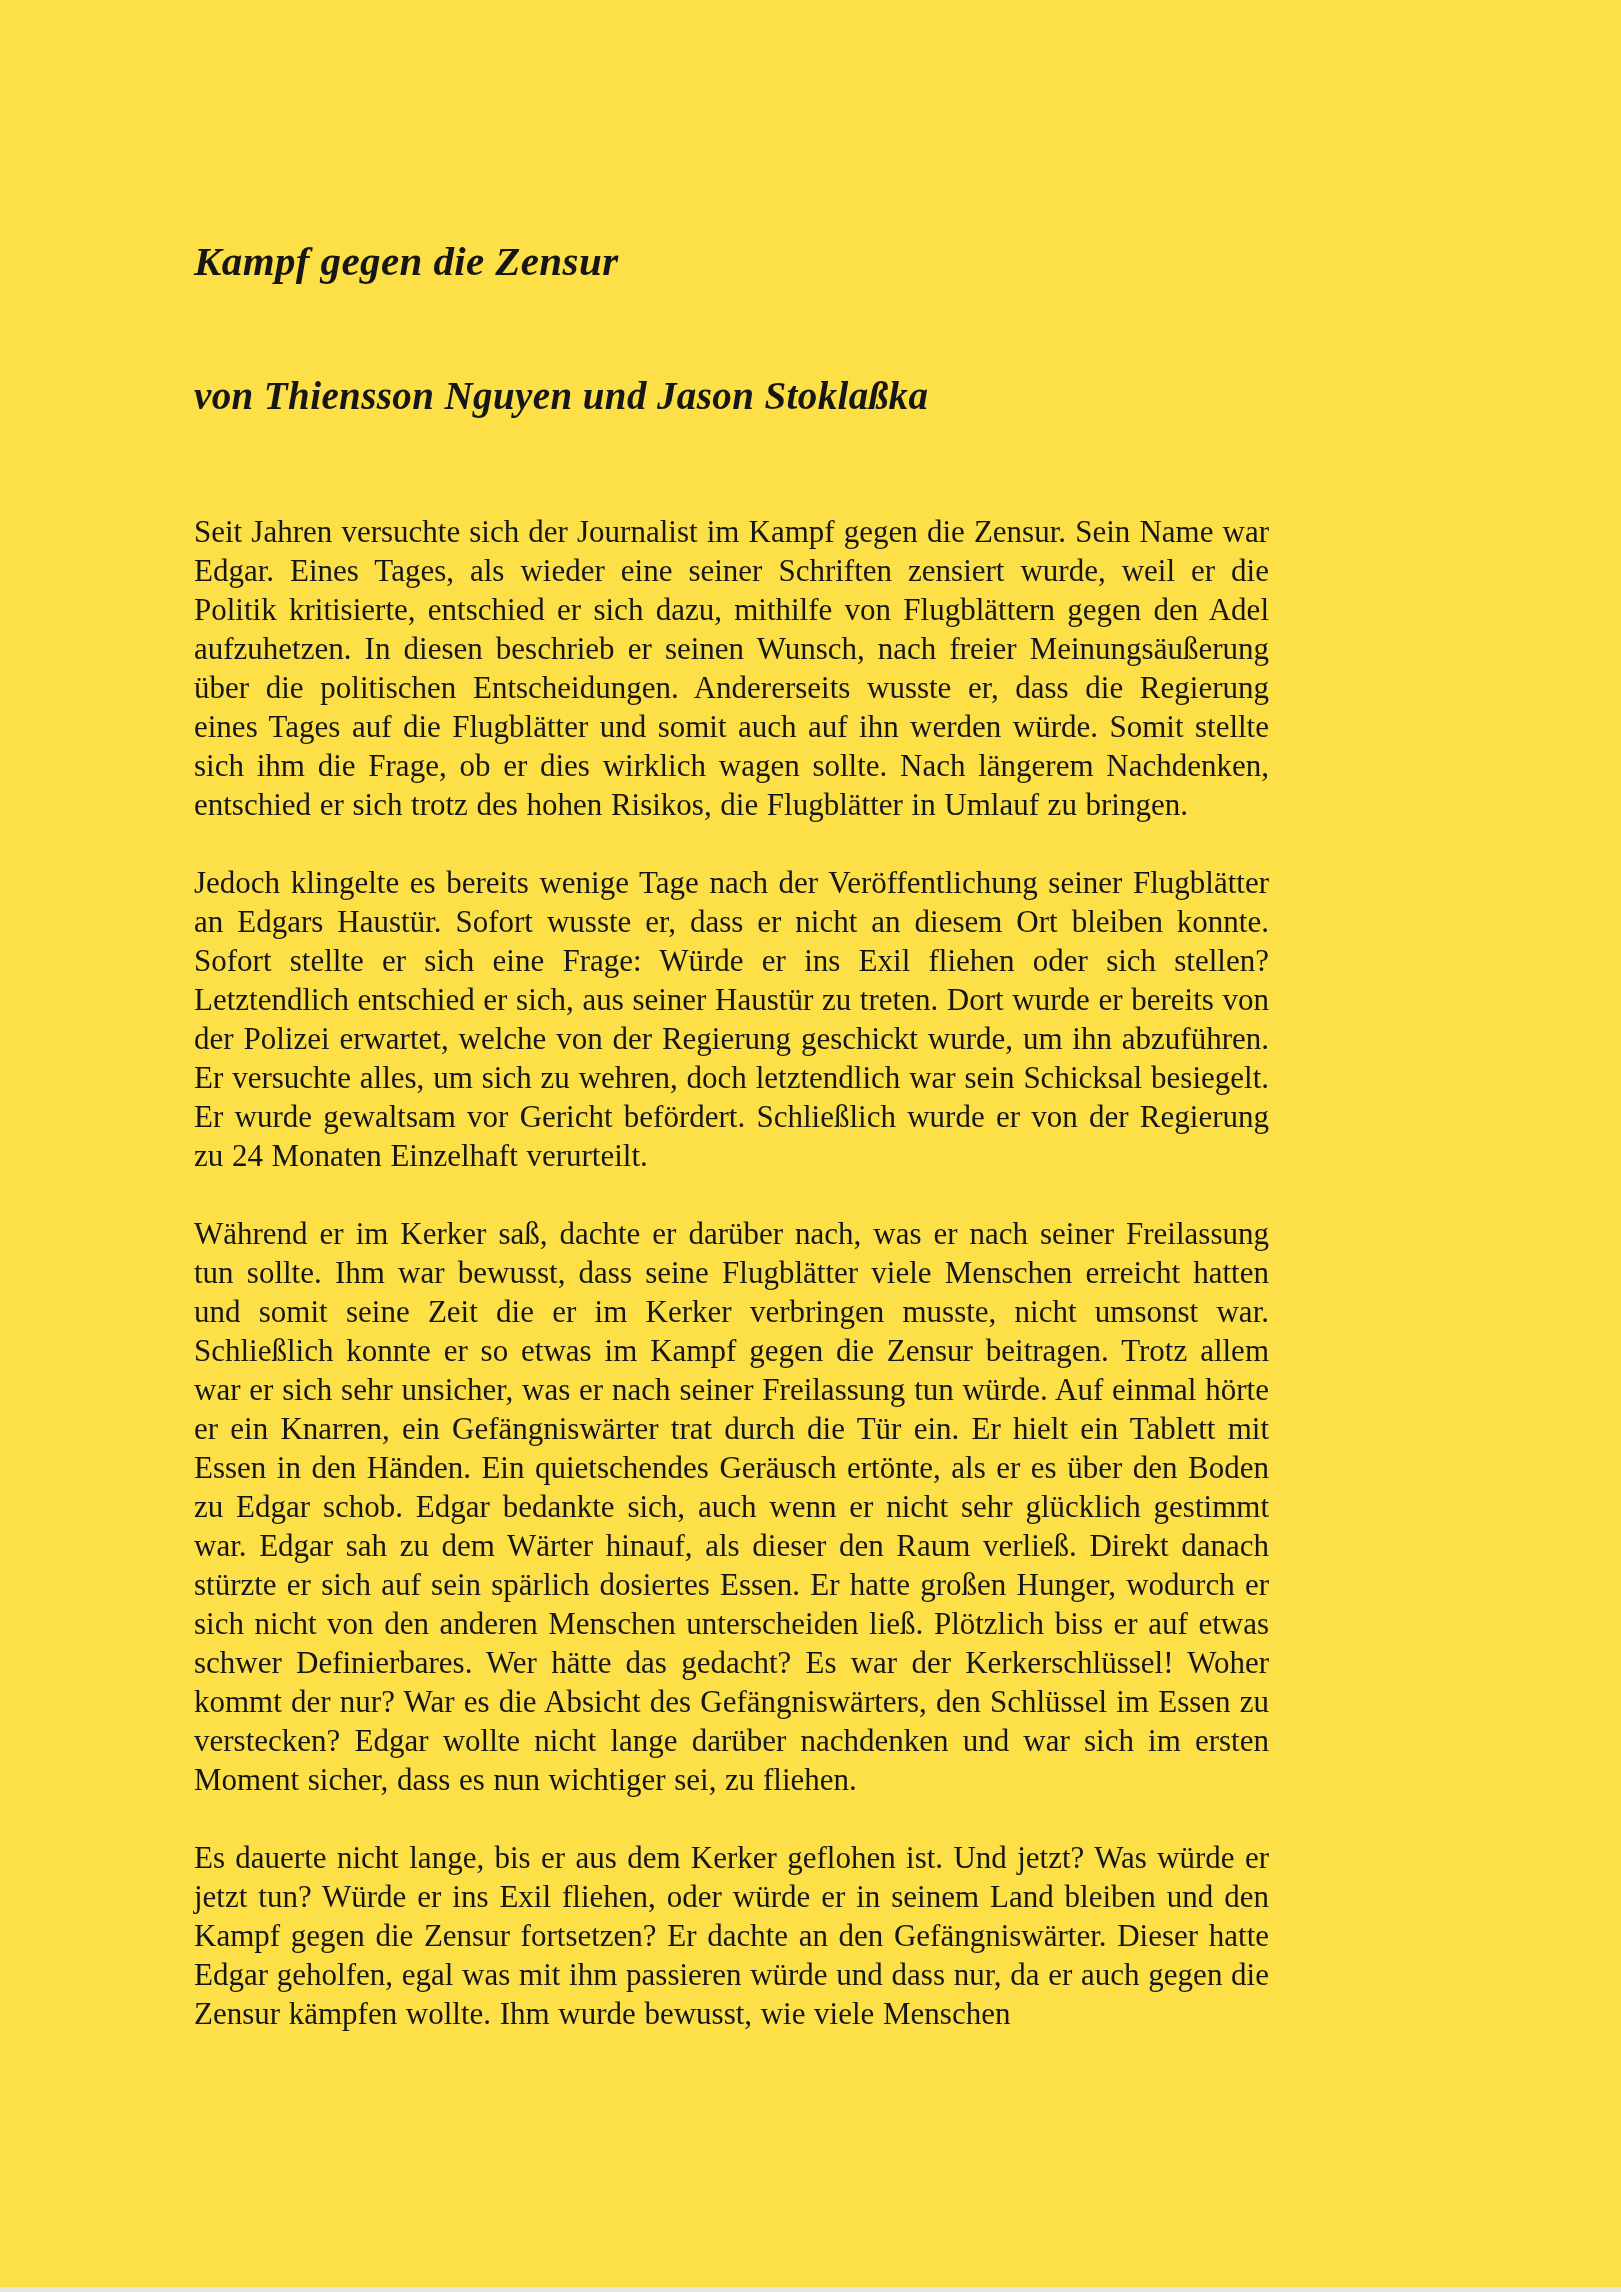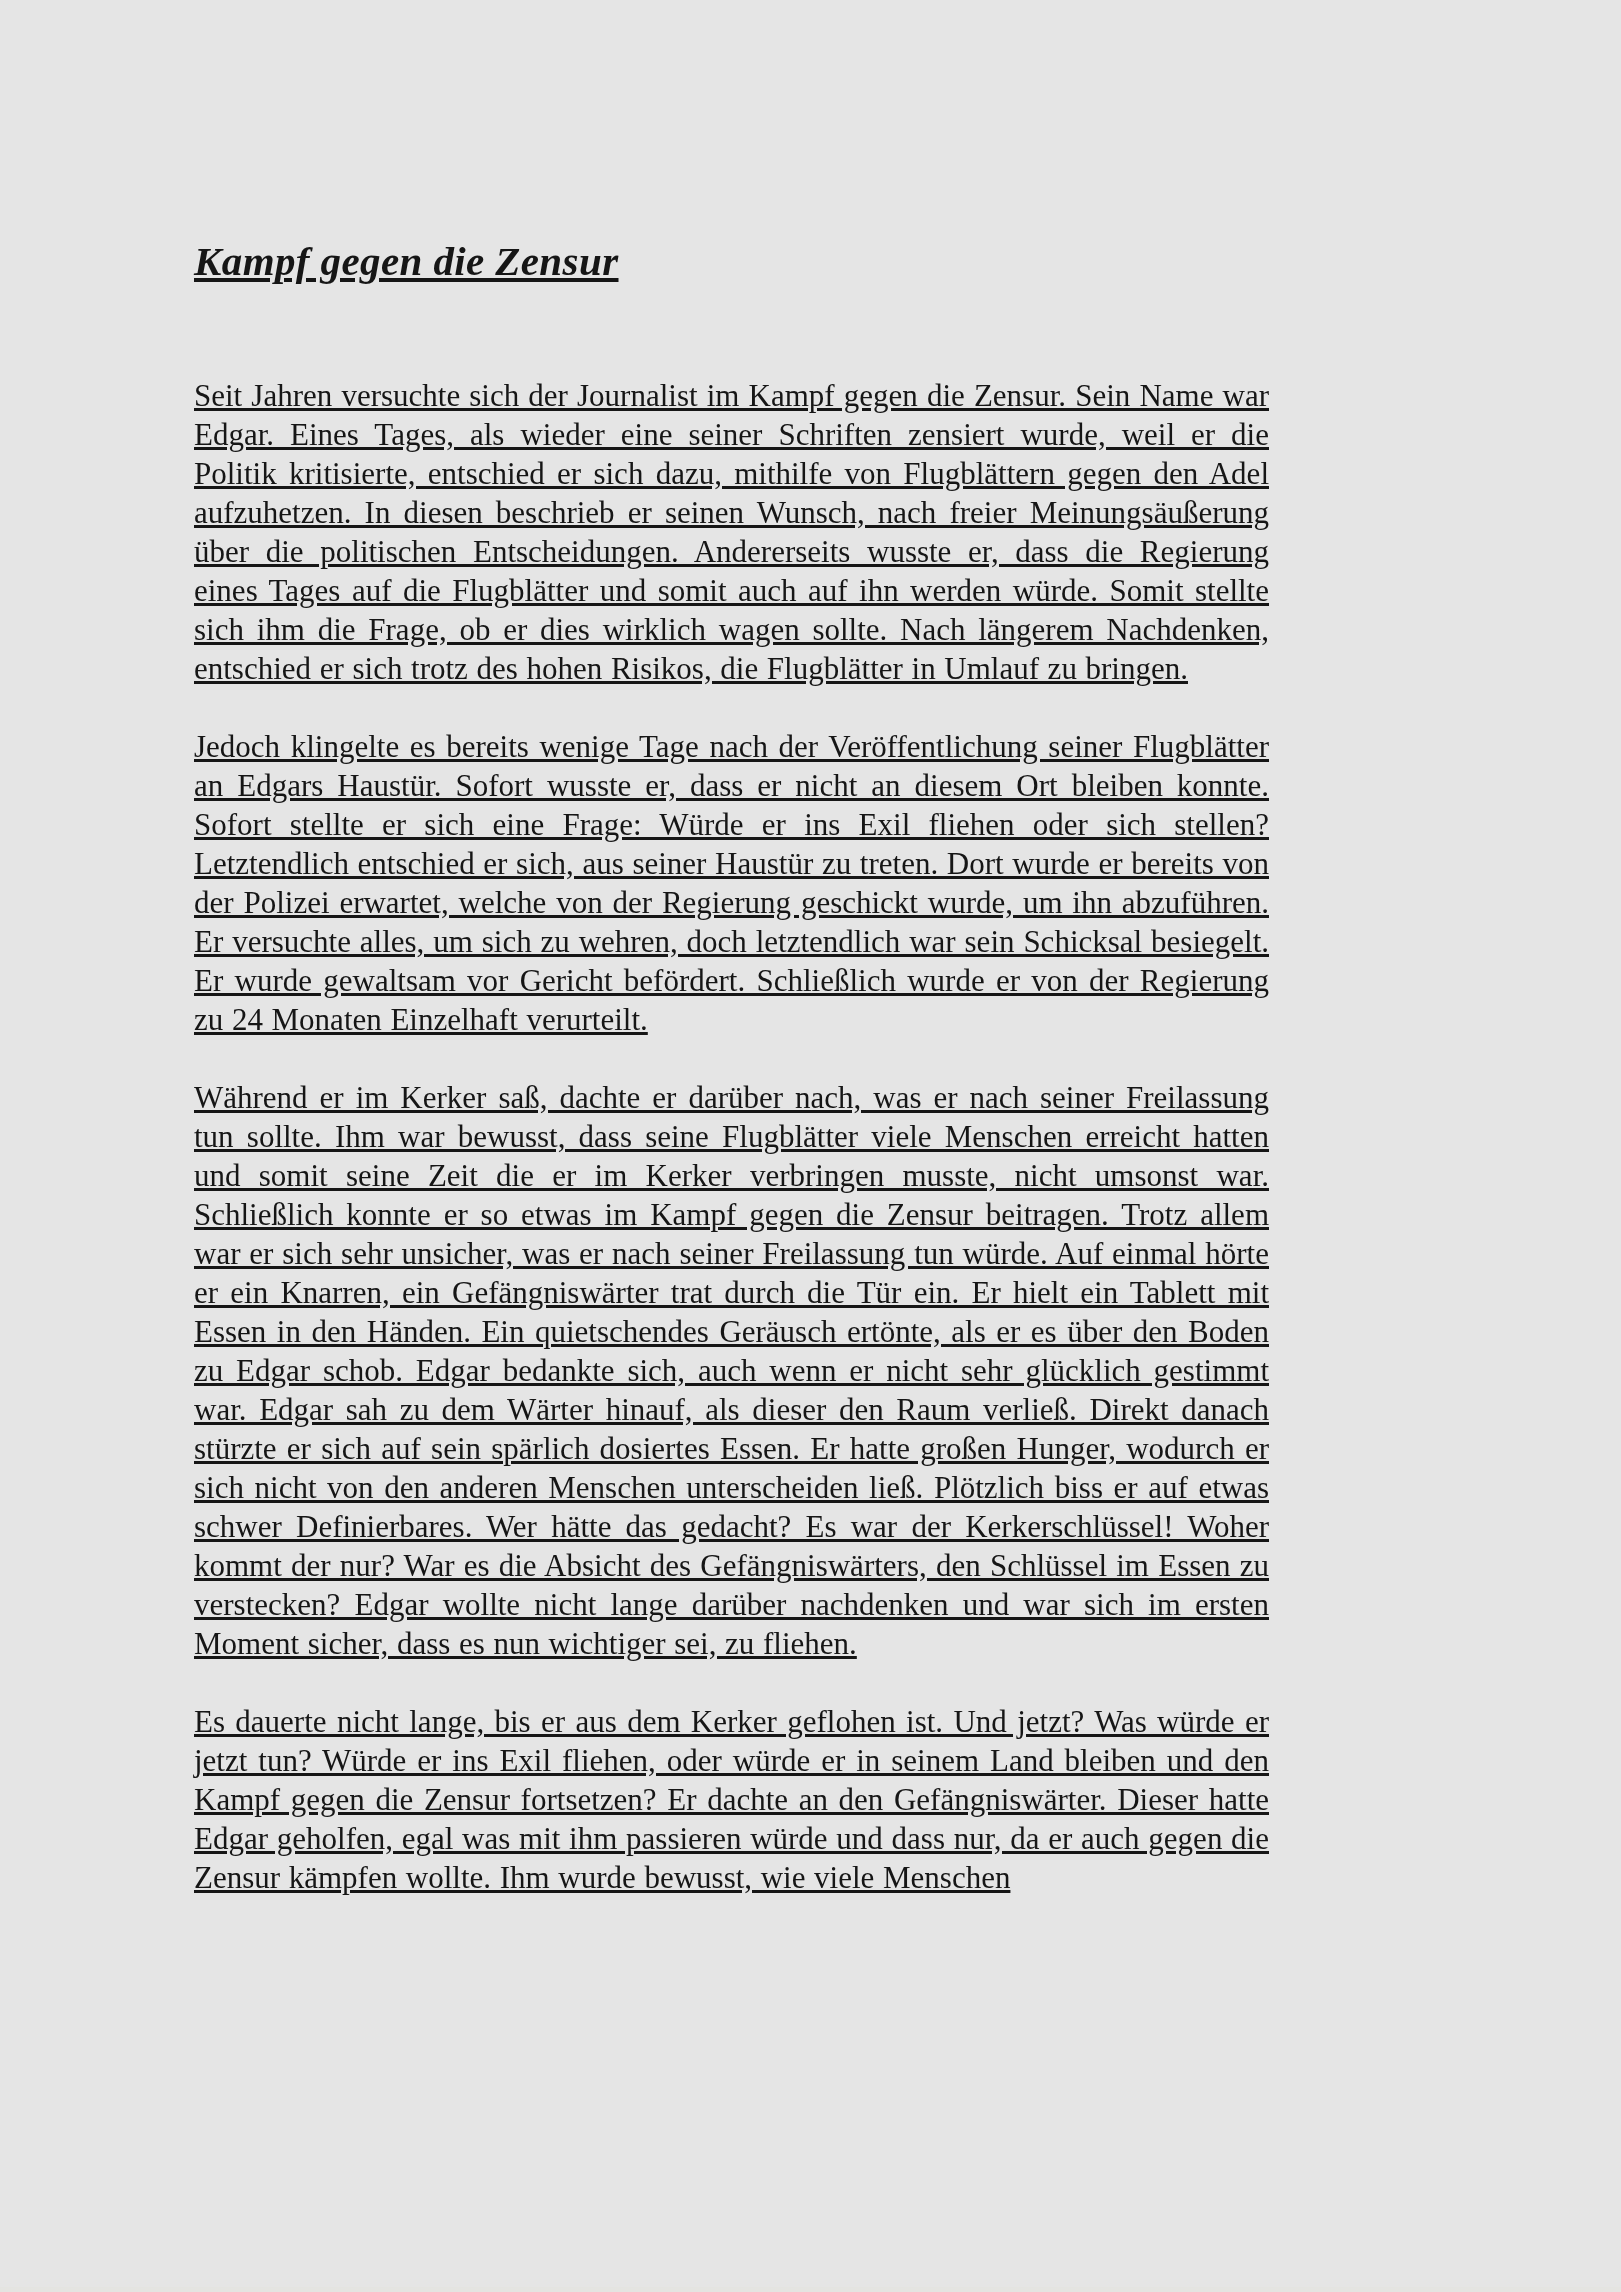--- a/index.html
+++ b/index.html
@@ -14,23 +14,22 @@
     position: relative;
     font-family: "Liberation Serif", "DejaVu Serif", serif;
   }
   .page {
     position: absolute;
     top: 0; left: 0;
     width: 1621px;
     height: 2293px;
     box-sizing: border-box;
     padding: 240px 352px 0 194px;
-    background: #e5e5e5;
+    background: #fde047;
     color: #161616;
-    text-decoration: underline;
   }
   .doc-title {
     font-size: 41px;
     line-height: 1.05;
     font-weight: bold;
     font-style: italic;
     margin: 0 0 93px 0;
     letter-spacing: 0.4px;
   }
   .doc-byline {
@@ -57,20 +56,21 @@
     height: 6.3px;
     background: #e4e4e1;
   }
 </style>
 </head>
 <body>
 
 <div class="page">
   <h1 class="doc-title">Kampf gegen die Zensur</h1>
 
+  <div class="doc-byline">von Thiensson Nguyen und Jason Stoklaßka</div>
 
   <div class="doc-body">
     <p>Seit Jahren versuchte sich der Journalist im Kampf gegen die Zensur. Sein Name war Edgar. Eines Tages, als wieder eine seiner Schriften zensiert wurde, weil er die Politik kritisierte, entschied er sich dazu, mithilfe von Flugblättern gegen den Adel aufzuhetzen. In diesen beschrieb er seinen Wunsch, nach freier Meinungsäußerung über die politischen Entscheidungen. Andererseits wusste er, dass die Regierung eines Tages auf die Flugblätter und somit auch auf ihn werden würde. Somit stellte sich ihm die Frage, ob er dies wirklich wagen sollte. Nach längerem Nachdenken, entschied er sich trotz des hohen Risikos, die Flugblätter in Umlauf zu bringen.</p>
     <p>Jedoch klingelte es bereits wenige Tage nach der Veröffentlichung seiner Flugblätter an Edgars Haustür. Sofort wusste er, dass er nicht an diesem Ort bleiben konnte. Sofort stellte er sich eine Frage: Würde er ins Exil fliehen oder sich stellen? Letztendlich entschied er sich, aus seiner Haustür zu treten. Dort wurde er bereits von der Polizei erwartet, welche von der Regierung geschickt wurde, um ihn abzuführen. Er versuchte alles, um sich zu wehren, doch letztendlich war sein Schicksal besiegelt. Er wurde gewaltsam vor Gericht befördert. Schließlich wurde er von der Regierung zu 24 Monaten Einzelhaft verurteilt.</p>
     <p>Während er im Kerker saß, dachte er darüber nach, was er nach seiner Freilassung tun sollte. Ihm war bewusst, dass seine Flugblätter viele Menschen erreicht hatten und somit seine Zeit die er im Kerker verbringen musste, nicht umsonst war. Schließlich konnte er so etwas im Kampf gegen die Zensur beitragen. Trotz allem war er sich sehr unsicher, was er nach seiner Freilassung tun würde. Auf einmal hörte er ein Knarren, ein Gefängniswärter trat durch die Tür ein. Er hielt ein Tablett mit Essen in den Händen. Ein quietschendes Geräusch ertönte, als er es über den Boden zu Edgar schob. Edgar bedankte sich, auch wenn er nicht sehr glücklich gestimmt war. Edgar sah zu dem Wärter hinauf, als dieser den Raum verließ. Direkt danach stürzte er sich auf sein spärlich dosiertes Essen. Er hatte großen Hunger, wodurch er sich nicht von den anderen Menschen unterscheiden ließ. Plötzlich biss er auf etwas schwer Definierbares. Wer hätte das gedacht? Es war der Kerkerschlüssel! Woher kommt der nur? War es die Absicht des Gefängniswärters, den Schlüssel im Essen zu verstecken? Edgar wollte nicht lange darüber nachdenken und war sich im ersten Moment sicher, dass es nun wichtiger sei, zu fliehen.</p>
     <p>Es dauerte nicht lange, bis er aus dem Kerker geflohen ist. Und jetzt? Was würde er jetzt tun? Würde er ins Exil fliehen, oder würde er in seinem Land bleiben und den Kampf gegen die Zensur fortsetzen? Er dachte an den Gefängniswärter. Dieser hatte Edgar geholfen, egal was mit ihm passieren würde und dass nur, da er auch gegen die Zensur kämpfen wollte. Ihm wurde bewusst, wie viele Menschen</p>
   </div>
 </div>
 
 <div class="page-bottom-edge"></div>

